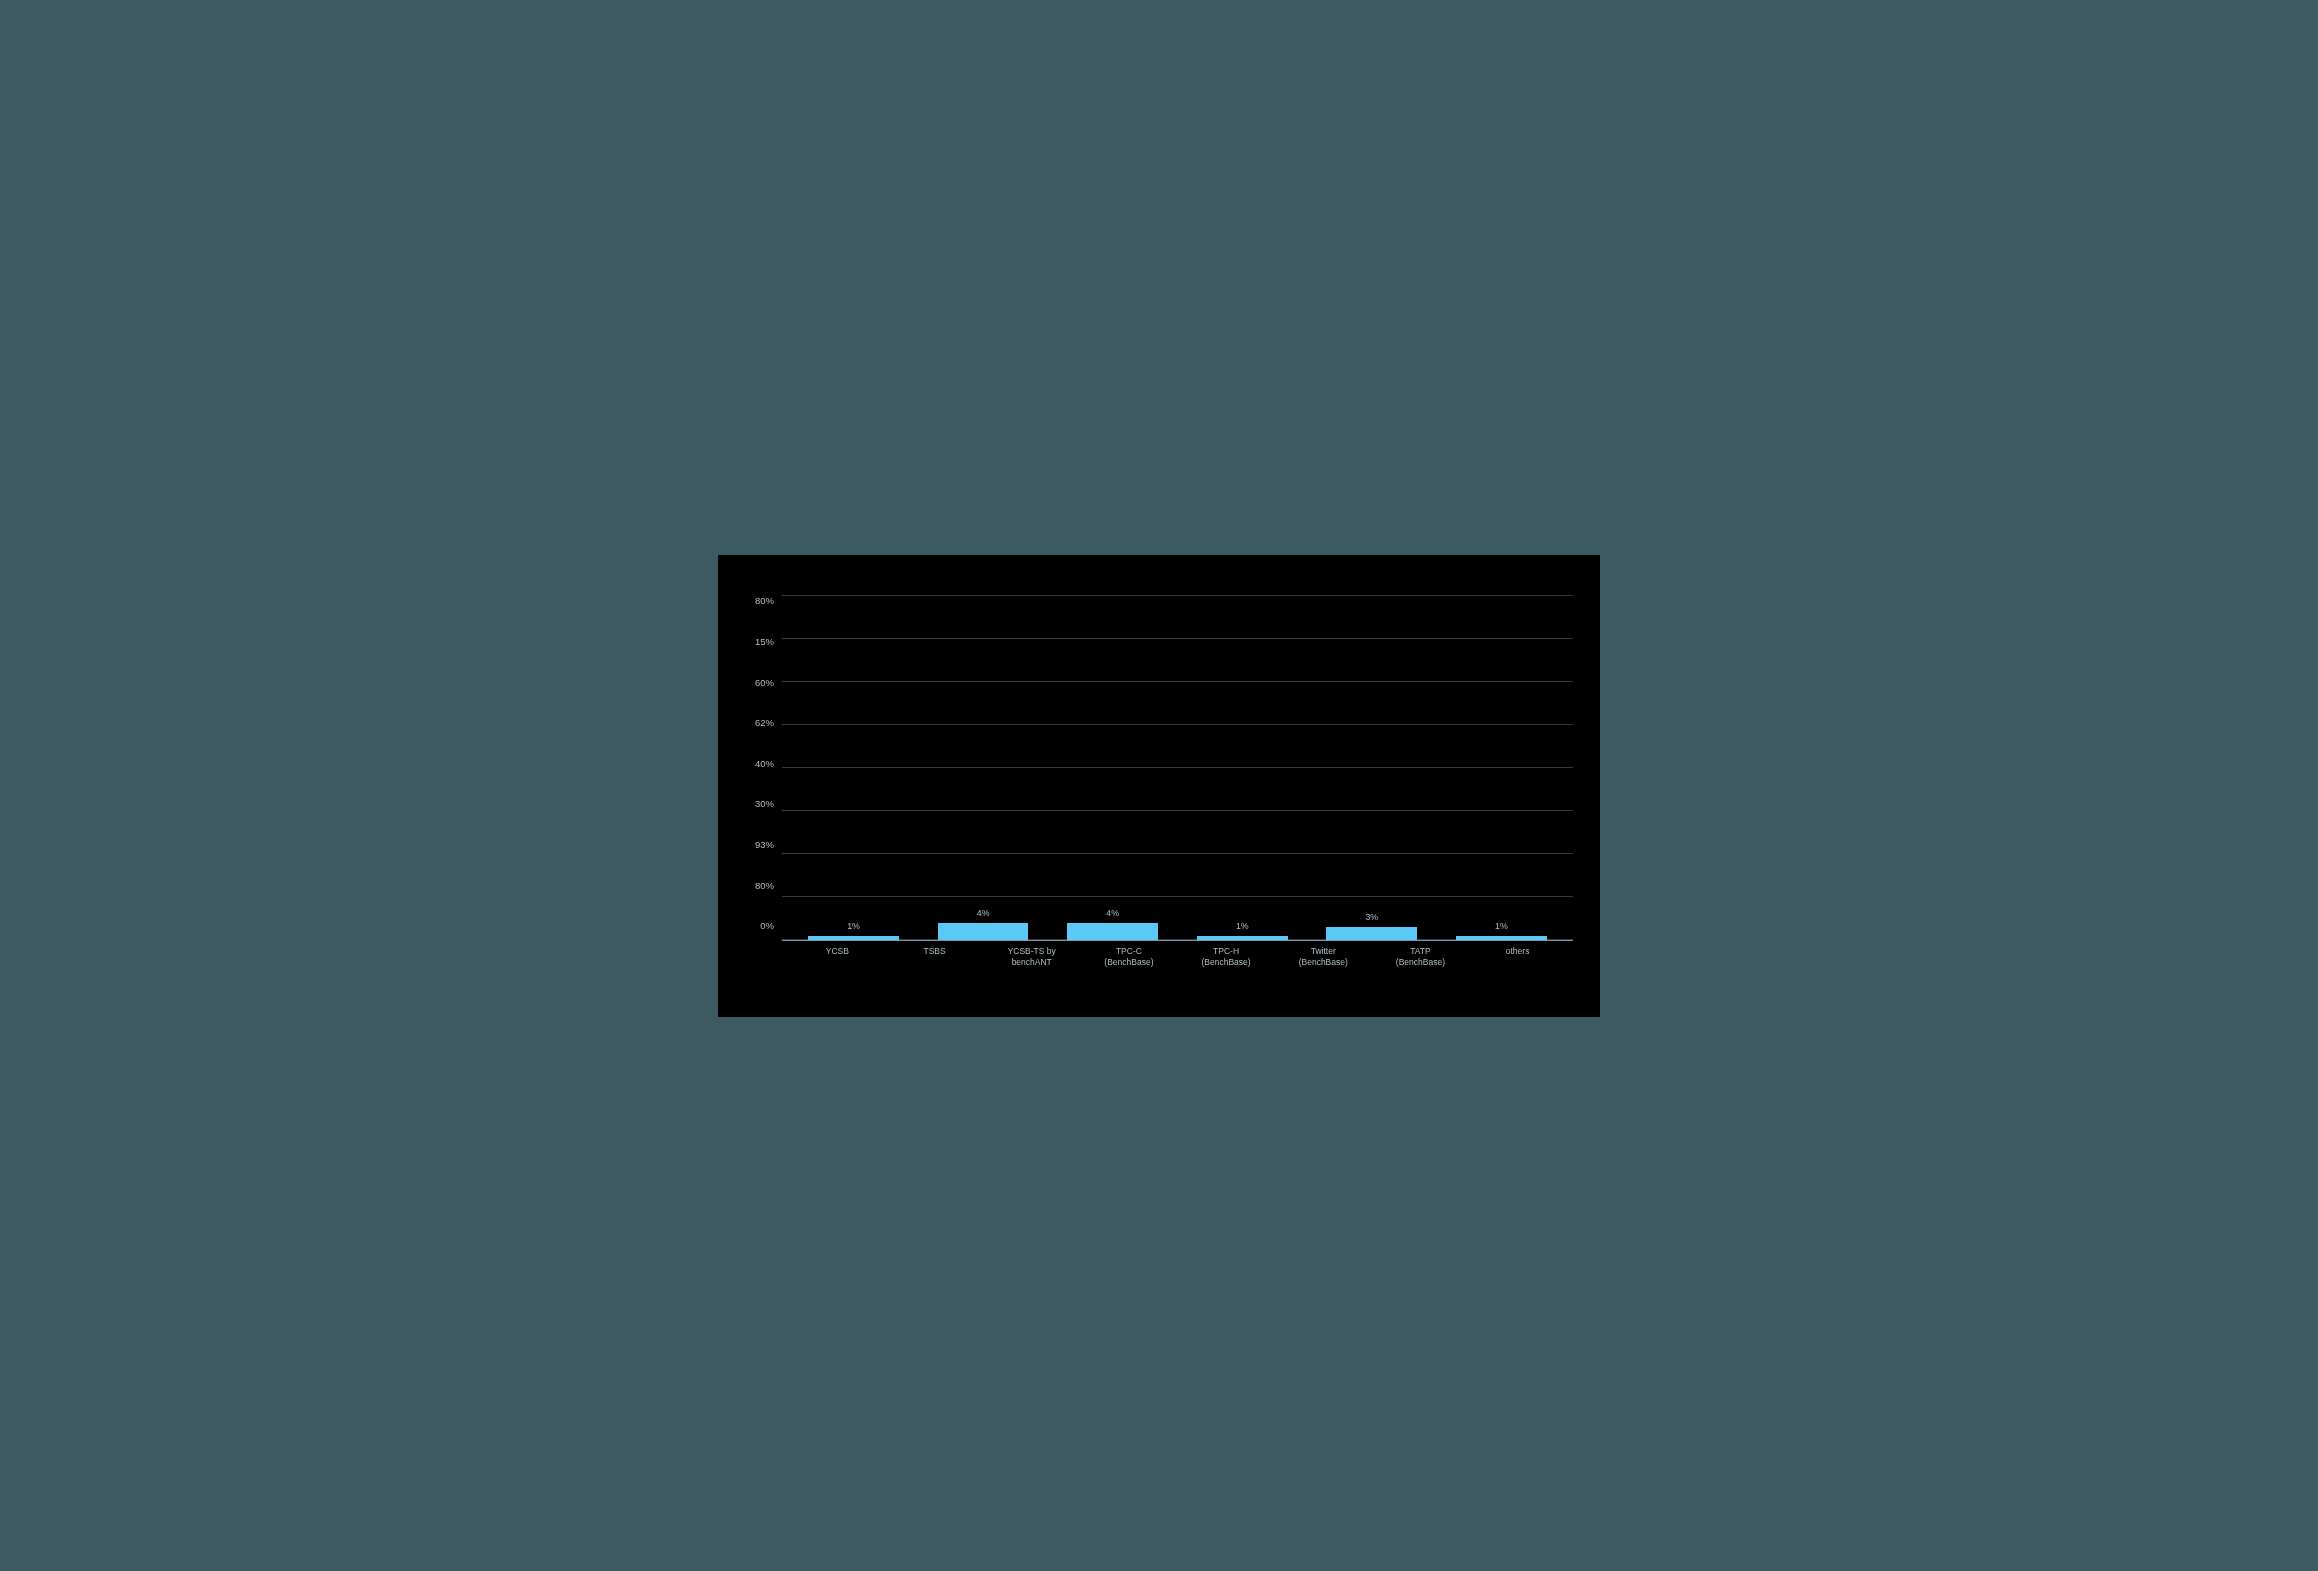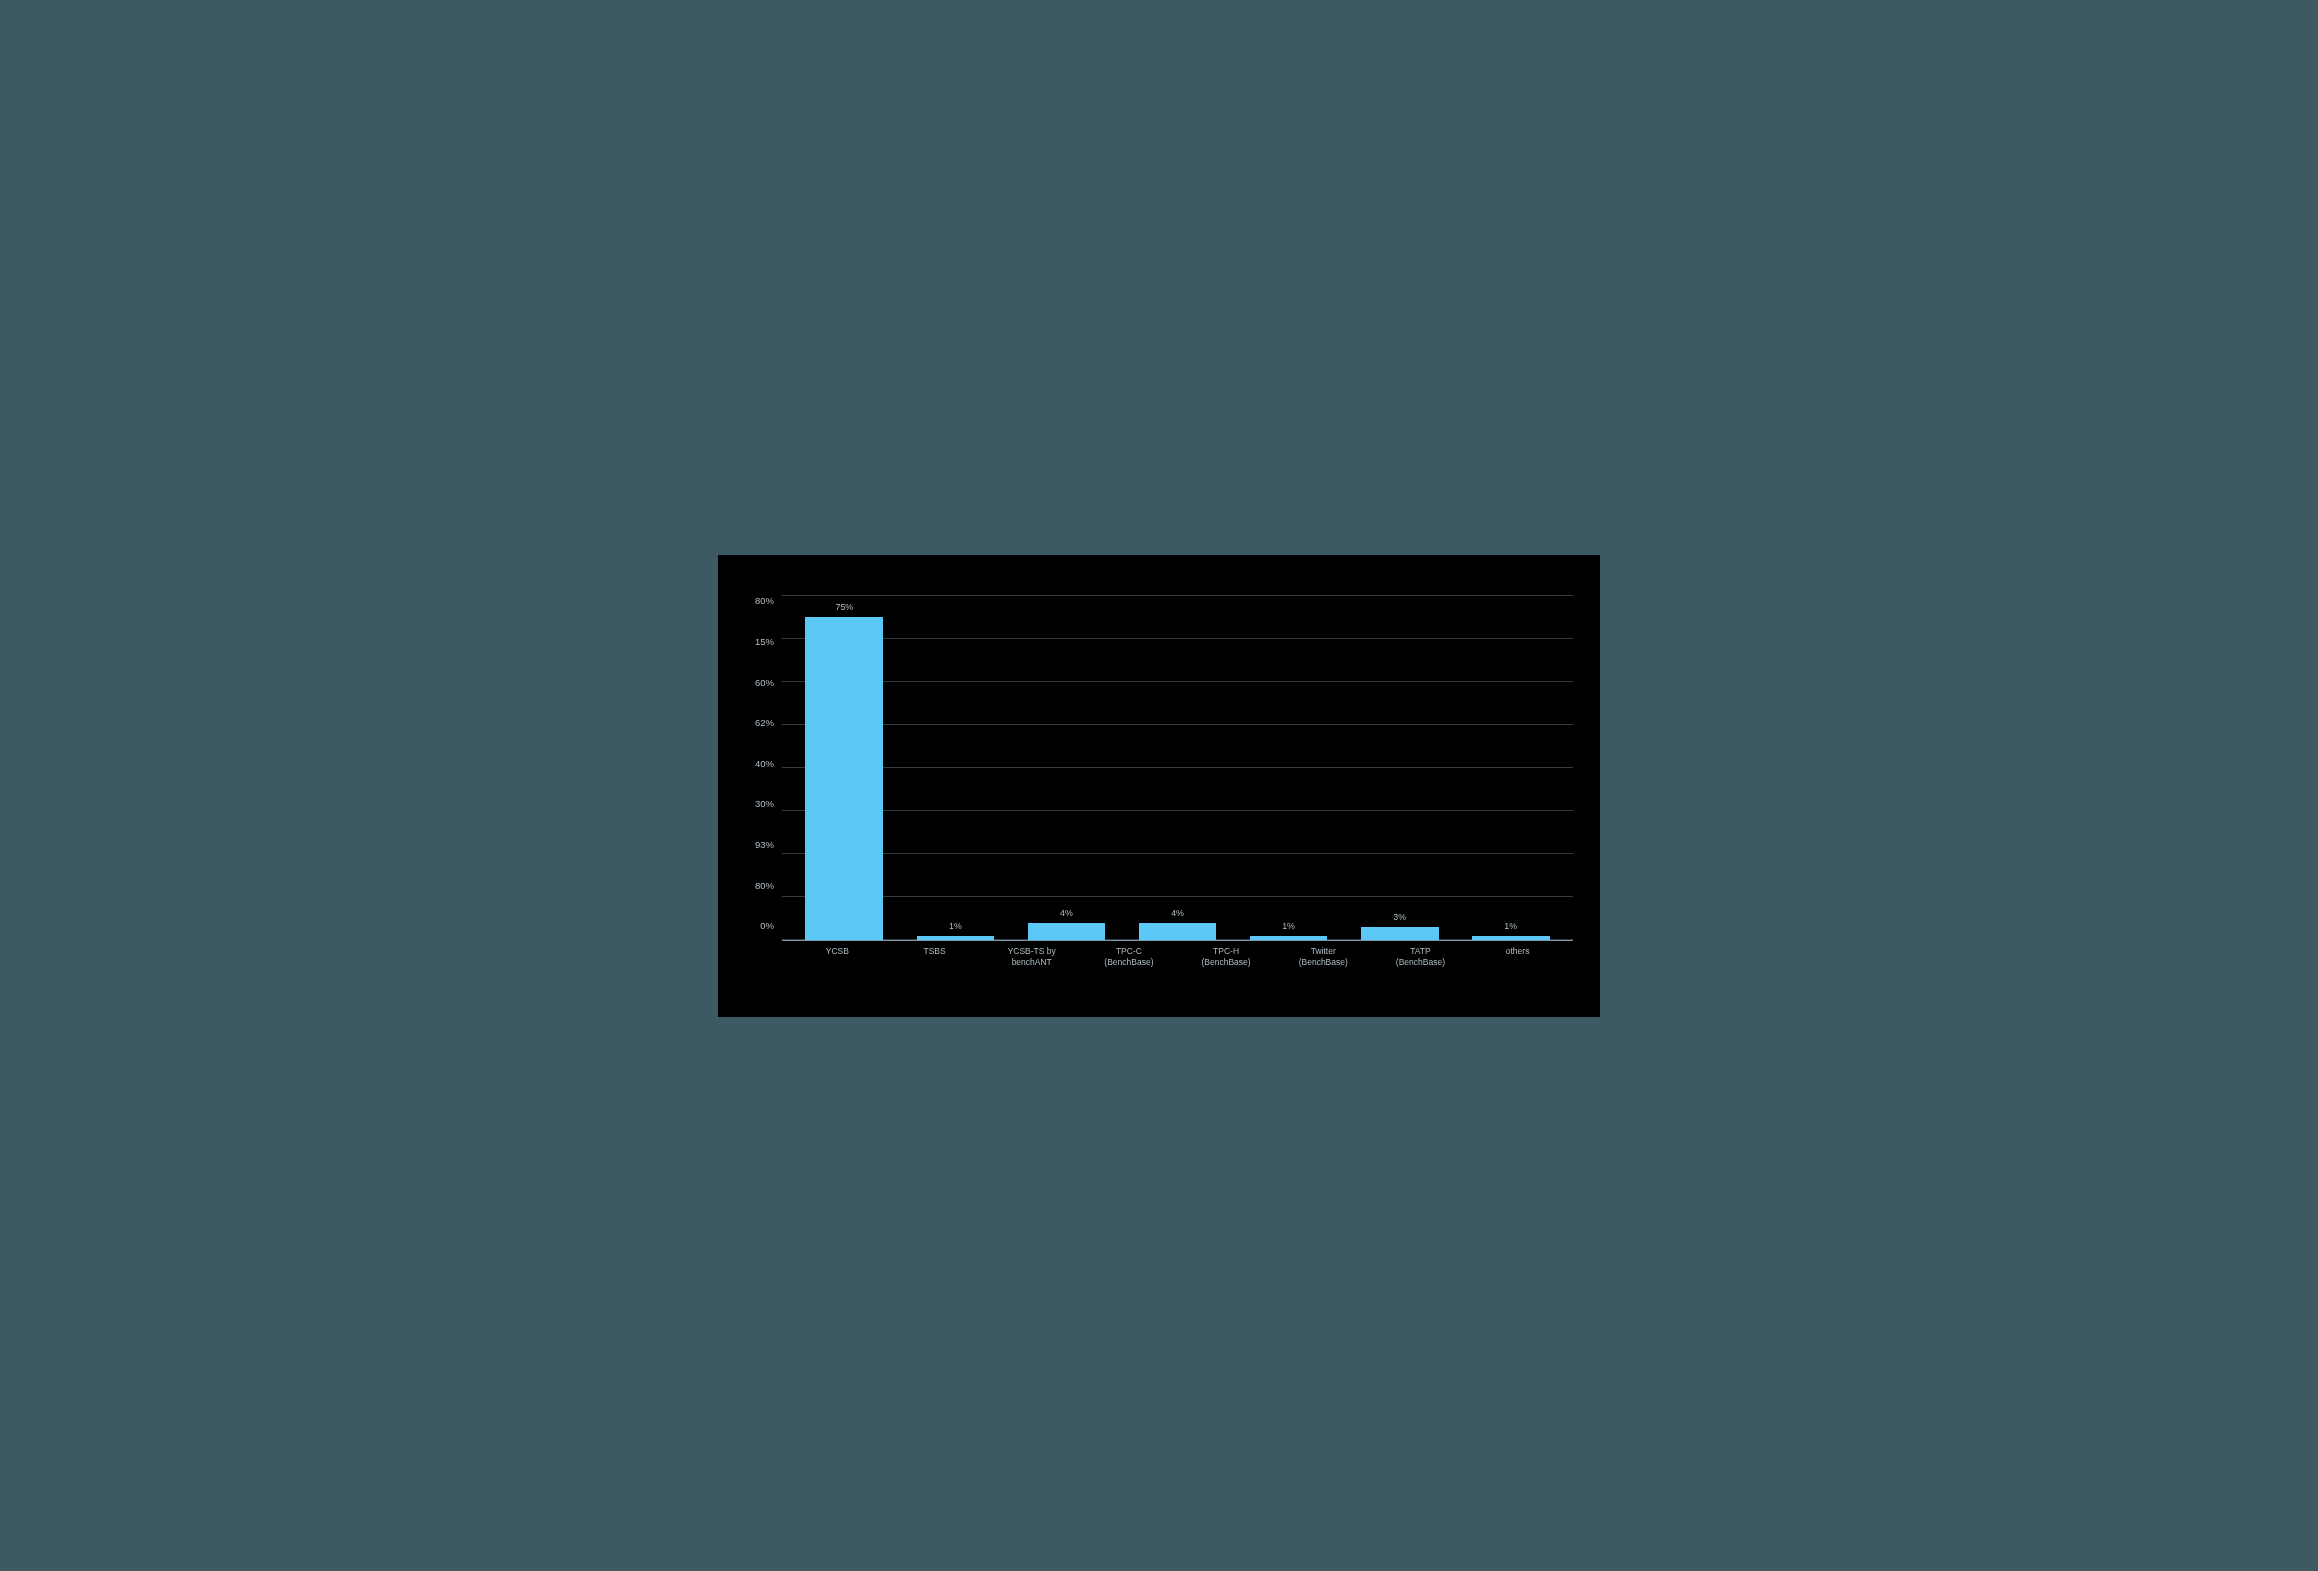--- a/index.html
+++ b/index.html
@@ -151,25 +151,20 @@
             <div class="grid-line"></div>
             <div class="grid-line"></div>
             <div class="grid-line"></div>
             <div class="grid-line"></div>
             <div class="grid-line"></div>
             <div class="grid-line"></div>
             <div class="grid-line"></div>
           </div>
         <div class="bars-row">
 
-        <div class="bar-group">
-              <div class="bar" style="height: 93.75%;">
-                <span class="bar-label">75%</span>
-              </div>
-            </div>
             <div class="bar-group">
               <div class="bar" style="height: 1.25%;">
                 <span class="bar-label">1%</span>
               </div>
             </div>
             <div class="bar-group">
               <div class="bar" style="height: 5%;">
                 <span class="bar-label">4%</span>
               </div>
             </div>

